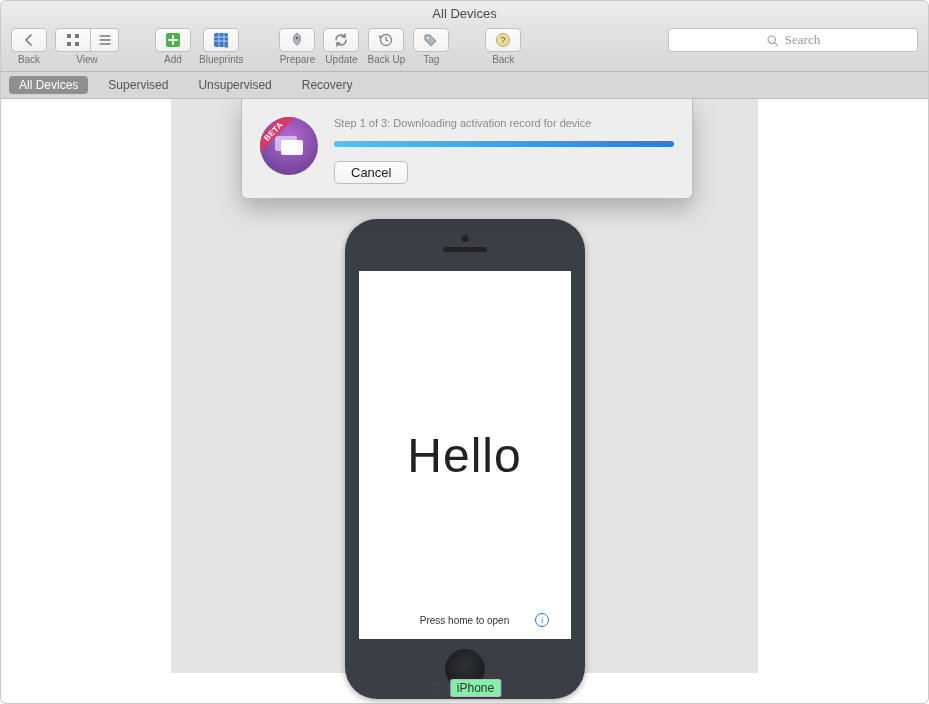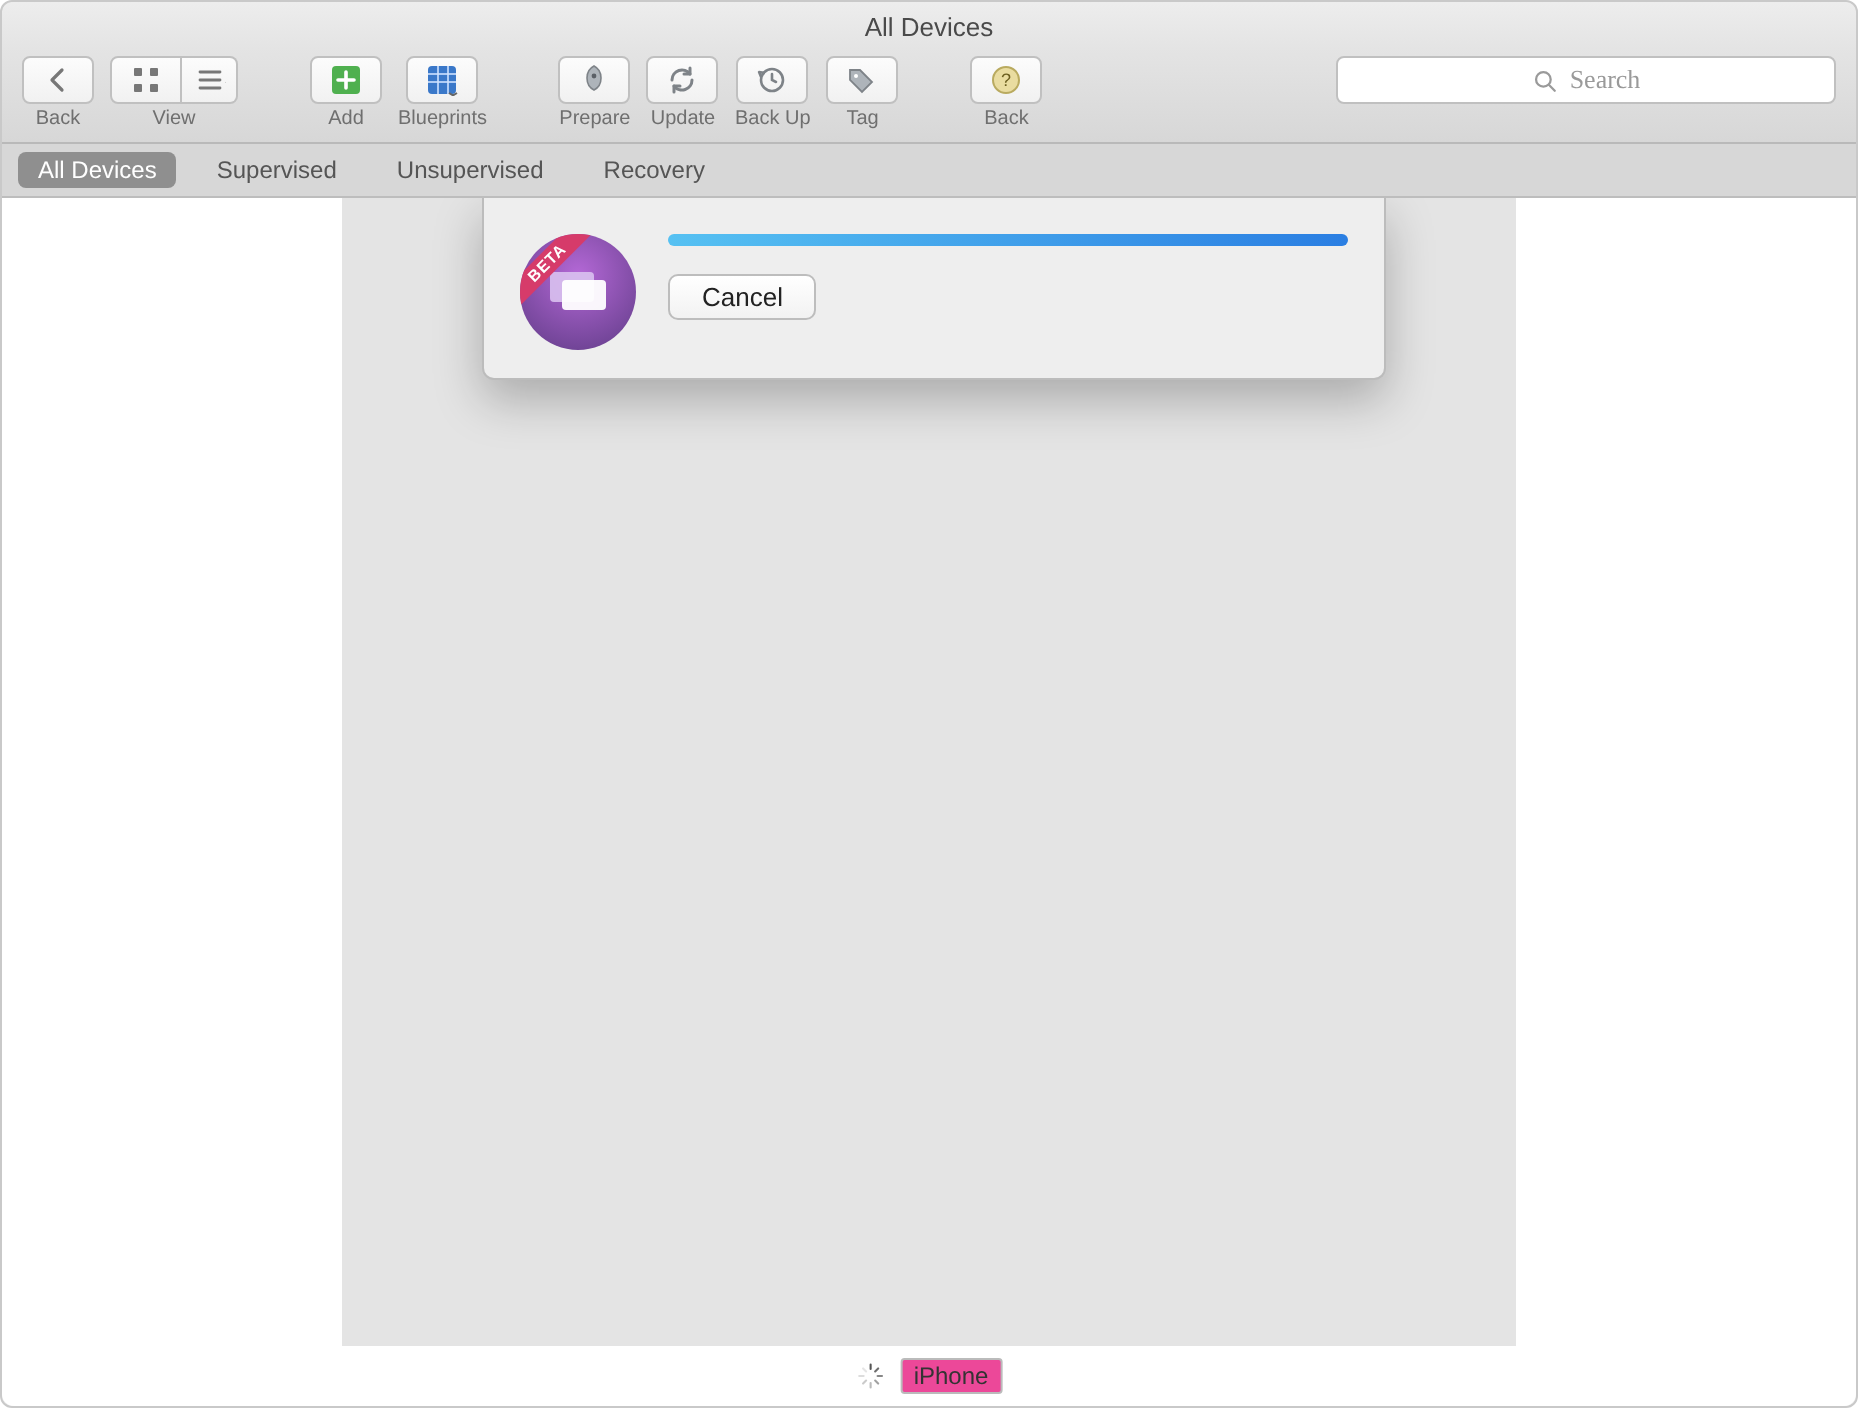--- a/index.html
+++ b/index.html
@@ -184,21 +184,21 @@
   left: 50%;
   transform: translateX(-50%);
   display: flex;
   align-items: center;
   gap: 8px;
   font-size: 12px;
   color: #333;
 }
 .status-row .name-box {
   border: 1px solid #bbb;
-  background: #ec4899;
+  background: #86efac;
   padding: 1px 6px;
   border-radius: 2px;
 }
 .spinner {
   width: 14px; height: 14px;
   border: 0;
   position: relative;
 }
 .spinner svg { width:14px; height:14px; }
 
@@ -404,20 +404,33 @@
   <div class="tab-strip">
     <div class="tab active">All Devices</div>
     <div class="tab">Supervised</div>
     <div class="tab">Unsupervised</div>
     <div class="tab">Recovery</div>
   </div>
 
   <div class="content">
     <div class="gray-panel"></div>
 
+    <div class="phone">
+      <div class="camera"></div>
+      <div class="speaker"></div>
+      <div class="phone-screen">
+        <div class="hello">Hello</div>
+        <div class="press-home">
+          <span style="width:14px"></span>
+          <span>Press home to open</span>
+          <span class="info-icon">i</span>
+        </div>
+      </div>
+      <div class="home-btn"></div>
+    </div>
 
     <div class="status-row">
       <span class="spinner">
         <svg viewBox="0 0 16 16">
             <g stroke="#555" stroke-width="1.2" stroke-linecap="round">
           <line x1="8" y1="1.5" x2="8" y2="4" opacity="1"></line>
           <line x1="12.3" y1="3.7" x2="10.6" y2="5.4" opacity=".85"></line>
           <line x1="14.5" y1="8" x2="12" y2="8" opacity=".7"></line>
           <line x1="12.3" y1="12.3" x2="10.6" y2="10.6" opacity=".55"></line>
           <line x1="8" y1="14.5" x2="8" y2="12" opacity=".4"></line>
@@ -432,20 +445,21 @@
 
     <div class="dialog">
       <div class="dialog-icon">
         <svg width="36" height="36" viewBox="0 0 36 36">
           <rect x="4" y="8" width="22" height="15" rx="2" fill="#d9c1ef" opacity=".9"></rect>
           <rect x="10" y="12" width="22" height="15" rx="2" fill="#fff" opacity=".95"></rect>
         </svg>
         <div class="beta">BETA</div>
       </div>
       <div class="dialog-body">
+        <div class="dialog-sub">Step 1 of 3: Downloading activation record for device</div>
         <div class="progress">
           <div class="progress-bar"></div>
         </div>
         <div class="dialog-actions">
           <span class="mac-btn">Cancel</span>
         </div>
       </div>
     </div>
 
   </div>

